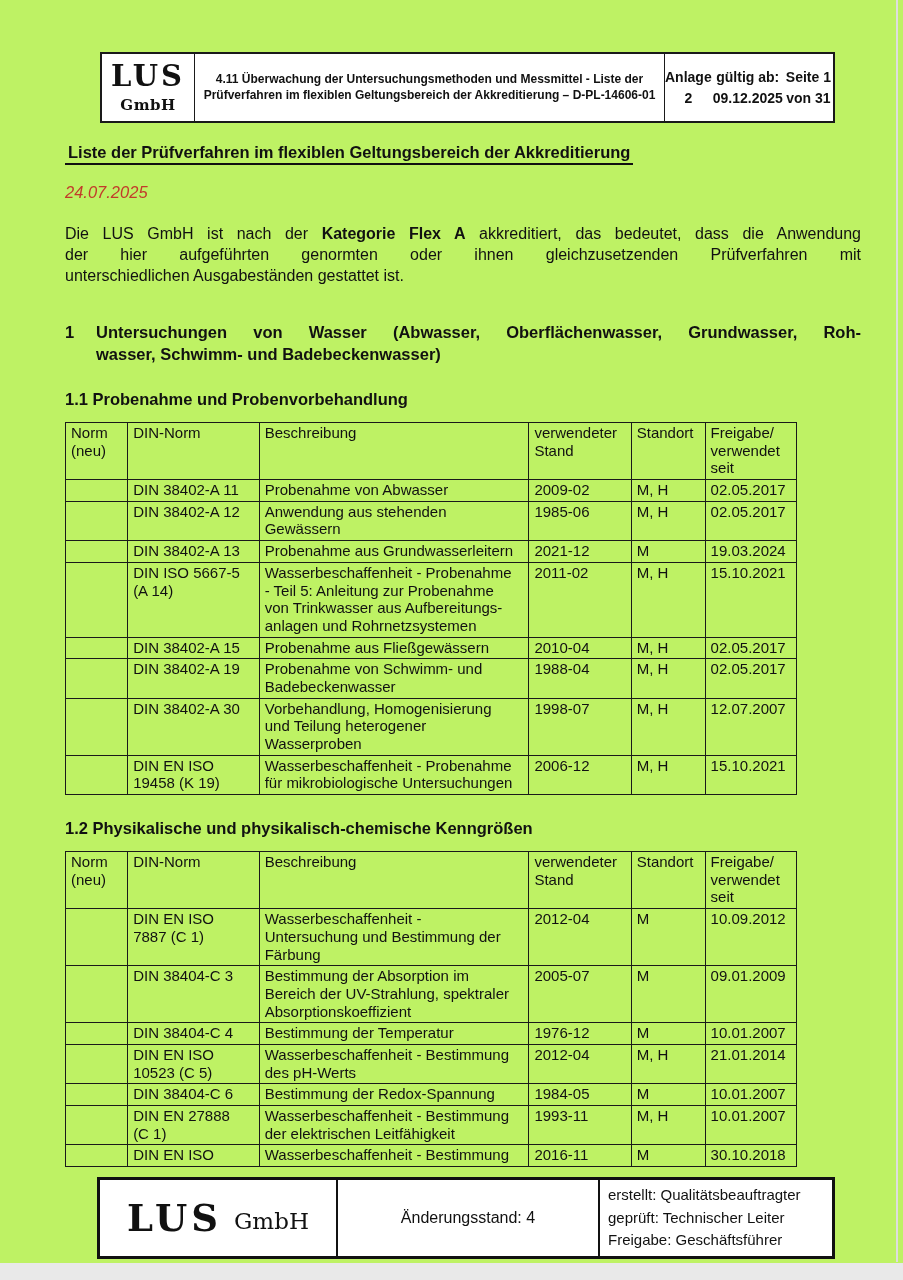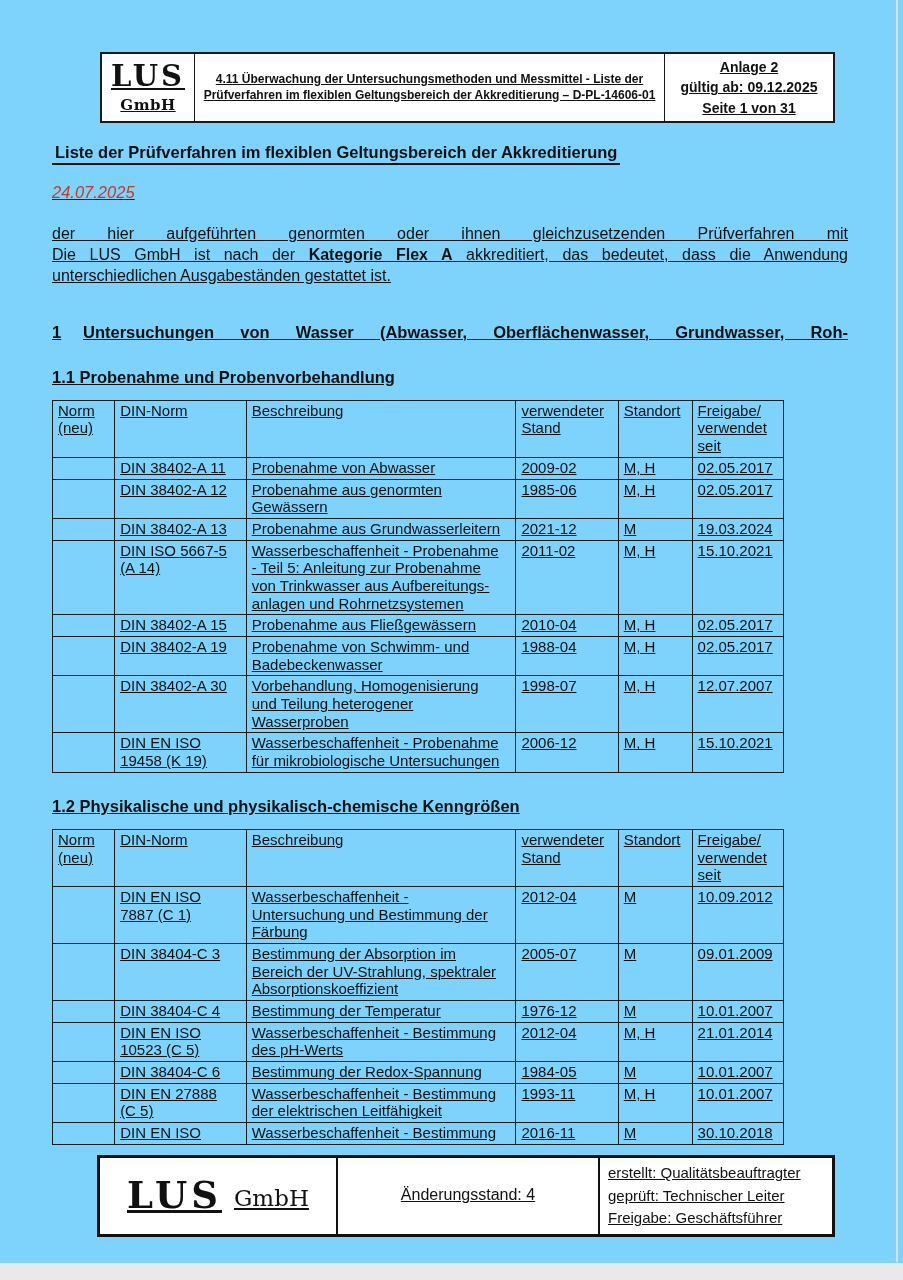--- a/index.html
+++ b/index.html
@@ -1,24 +1,23 @@
 <!DOCTYPE html>
 <html><head>
 <meta charset="utf-8">
 <style>
   * { margin: 0; padding: 0; box-sizing: border-box; }
   html, body { background: #fff; }
   .page {
     position: relative;
     width: 903px; height: 1280px;
-    background: #7dd3fc;
+    background: #bef264;
     overflow: hidden;
     font-family: "Liberation Sans", sans-serif;
     color: #111;
-    text-decoration: underline;
   }
   
   .page-edge-right { position: absolute; top: 0; right: 5px; width: 2px; height: 1262px; background: #dedede; }
   .page-edge-bottom { position: absolute; left: 0; bottom: 0; width: 100%; height: 17px; background: #e9e9e9; }
 
   
   .hbox {
     margin: 52px 0 0 100px; width: 735px; height: 71px;
     border: 2px solid #1a1a1a; display: flex; background: #fff;
   }
@@ -28,25 +27,25 @@
     width: 93px; display: flex; flex-direction: column; align-items: center; justify-content: center;
     font-family: "DejaVu Serif", serif; font-weight: bold; line-height: 1;
   }
   .hlogo .logo-main { font-size: 29px; letter-spacing: 3px; }
   .hlogo .logo-sub  { font-size: 15px; margin-top: 7px; letter-spacing: 0.5px; }
   .hcell.htitle {
     flex: 1; display: flex; align-items: center; justify-content: center; text-align: center;
     font-weight: bold; font-size: 12px; line-height: 1.32; padding: 2px 6px;
   }
   .hcell.hmeta {
-    width: 168px; display: flex; flex-direction: column; align-items: center; justify-content: center;
+    width: 168px; display: flex; flex-direction: row; align-items: center; justify-content: center;
     font-weight: bold; font-size: 14px; line-height: 1.45; text-align: center;
   }
 
-  .content { margin-left: 52px; width: 796px; }
+  .content { margin-left: 65px; width: 796px; }
 
   .headline { margin-top: 20px; font-size: 16.5px; font-weight: bold; }
   .headline span { display: inline-block; border-bottom: 2px solid #111; padding: 0 3px 1px 3px; }
 
   .jl { text-align: justify; text-align-last: justify; }
 
   .notice { margin-top: 17px; color: #c23b2a; font-style: italic; font-size: 16.5px; line-height: 1.28; }
 
   .intro { margin-top: 21px; font-size: 16px; line-height: 1.3; }
   .intro .b { font-weight: bold; }
@@ -112,29 +111,30 @@
 
     <div class="headline">
       <span>Liste der Prüfverfahren im flexiblen Geltungsbereich der Akkreditierung</span>
     </div>
 
     <div class="notice">
       <div>24.07.2025</div>
     </div>
 
     <div class="intro">
+      <div class="jl"><span>Die LUS GmbH ist nach der </span><span class="b">Kategorie Flex A</span><span> akkreditiert, das bedeutet, dass die Anwendung</span></div>
       <div class="jl">der hier aufgeführten genormten oder ihnen gleichzusetzenden Prüfverfahren mit</div>
-      <div class="jl"><span>Die LUS GmbH ist nach der </span><span class="b">Kategorie Flex A</span><span> akkreditiert, das bedeutet, dass die Anwendung</span></div>
       <div>unterschiedlichen Ausgabeständen gestattet ist.</div>
     </div>
 
     <div class="sec1">
       <div class="num">1</div>
       <div class="sec1text">
         <div class="jl">Untersuchungen von Wasser (Abwasser, Oberflächenwasser, Grundwasser, Roh-</div>
+        <div>wasser, Schwimm- und Badebeckenwasser)</div>
       </div>
     </div>
 
     <div class="subhead h11">1.1 Probenahme und Probenvorbehandlung</div>
 
     <table class="norm">
       <colgroup>
           <col class="c1">
           <col class="c2">
           <col class="c3">
@@ -161,21 +161,21 @@
             <td></td>
             <td>DIN 38402-A 11</td>
             <td>Probenahme von Abwasser</td>
             <td>2009-02</td>
             <td>M, H</td>
             <td>02.05.2017</td>
           </tr>
           <tr>
             <td></td>
             <td>DIN 38402-A 12</td>
-            <td>Probenahme aus genormten
+            <td>Anwendung aus stehenden
 Gewässern</td>
             <td>1985-06</td>
             <td>M, H</td>
             <td>02.05.2017</td>
           </tr>
           <tr>
             <td></td>
             <td>DIN 38402-A 13</td>
             <td>Probenahme aus Grundwasserleitern</td>
             <td>2021-12</td>
@@ -303,21 +303,21 @@
             <td></td>
             <td>DIN 38404-C 6</td>
             <td>Bestimmung der Redox-Spannung</td>
             <td>1984-05</td>
             <td>M</td>
             <td>10.01.2007</td>
           </tr>
           <tr>
             <td></td>
             <td>DIN EN 27888
-(C 5)</td>
+(C 1)</td>
             <td>Wasserbeschaffenheit - Bestimmung
 der elektrischen Leitfähigkeit</td>
             <td>1993-11</td>
             <td>M, H</td>
             <td>10.01.2007</td>
           </tr>
           <tr>
             <td></td>
             <td>DIN EN ISO</td>
             <td>Wasserbeschaffenheit - Bestimmung</td>

